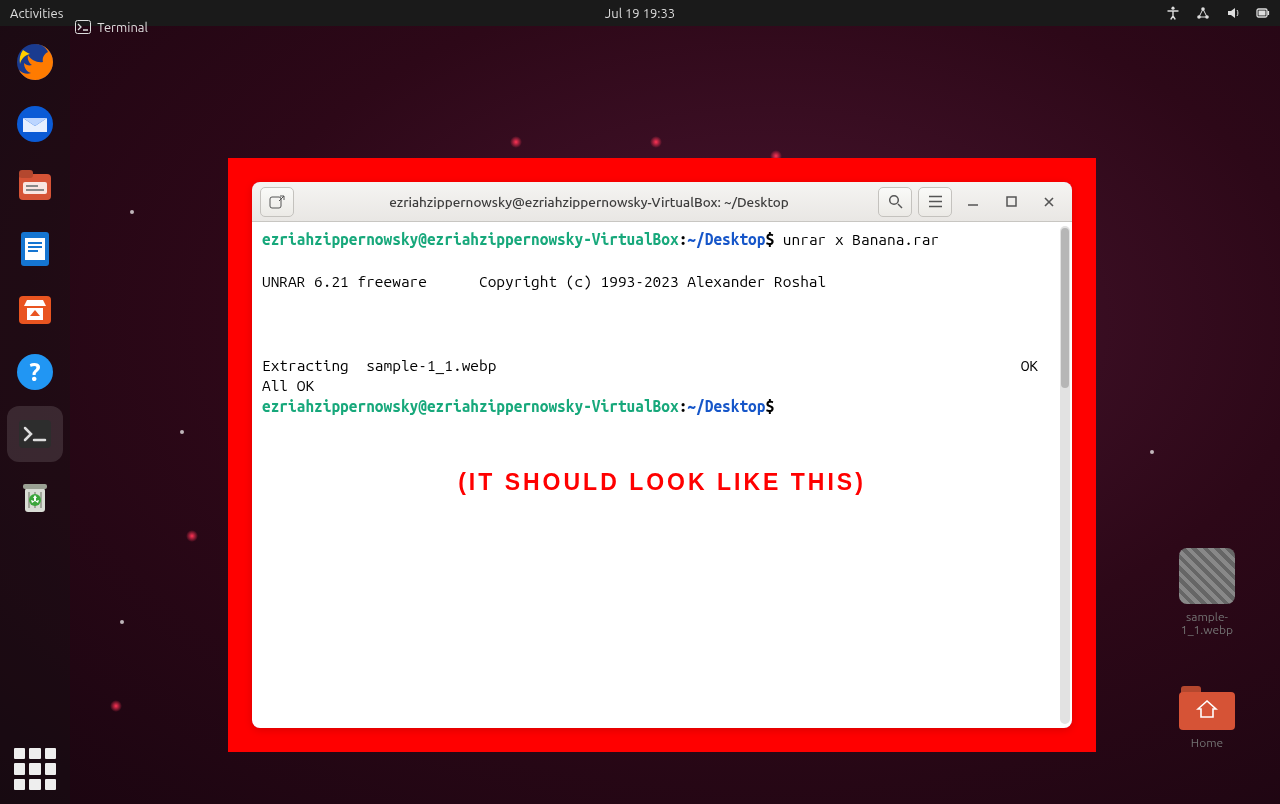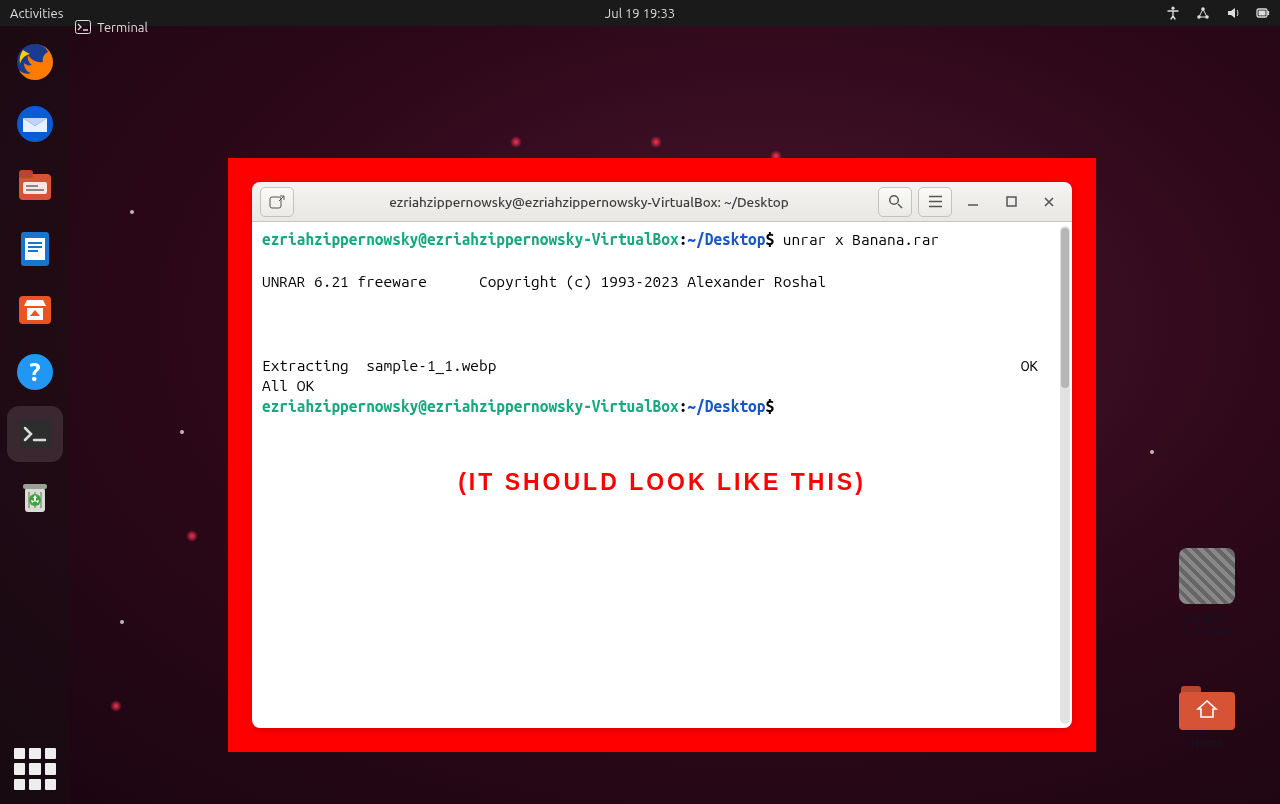--- a/index.html
+++ b/index.html
@@ -44,21 +44,21 @@
 .dock-sep { flex: 1; }
 .apps-grid {
   width:42px; height:42px; margin-bottom:14px;
   display:grid; grid-template-columns:repeat(3,1fr); grid-template-rows:repeat(3,1fr);
   gap:4px;
 }
 .apps-grid div { background:#eee; border-radius:1px; }
 
 
 .desktop-icon {
-  position:absolute; width:90px; text-align:center; color:#0f172a;
+  position:absolute; width:90px; text-align:center; color:#737373;
   font-size:12px;
 }
 .desktop-icon .thumb {
   width:56px; height:56px; border-radius:8px; background:#555;
   margin:0 auto 6px;
   background-image: repeating-linear-gradient(45deg,#666 0,#666 4px,#888 4px,#888 8px);
 }
 .folder-icon {
   width:56px; height:48px; margin:0 auto 6px; position:relative;
 }

